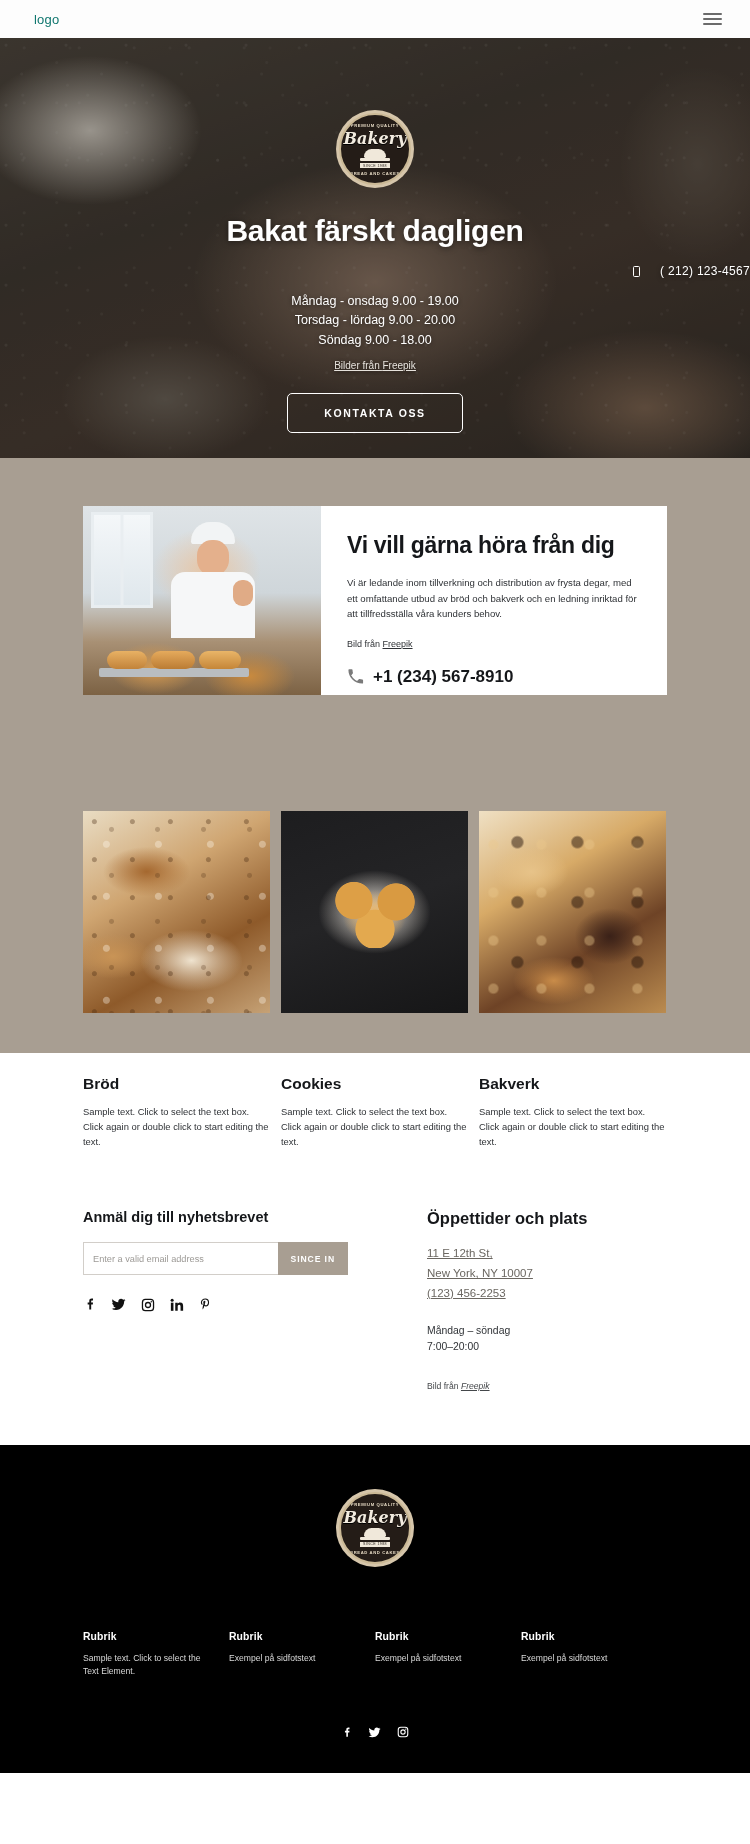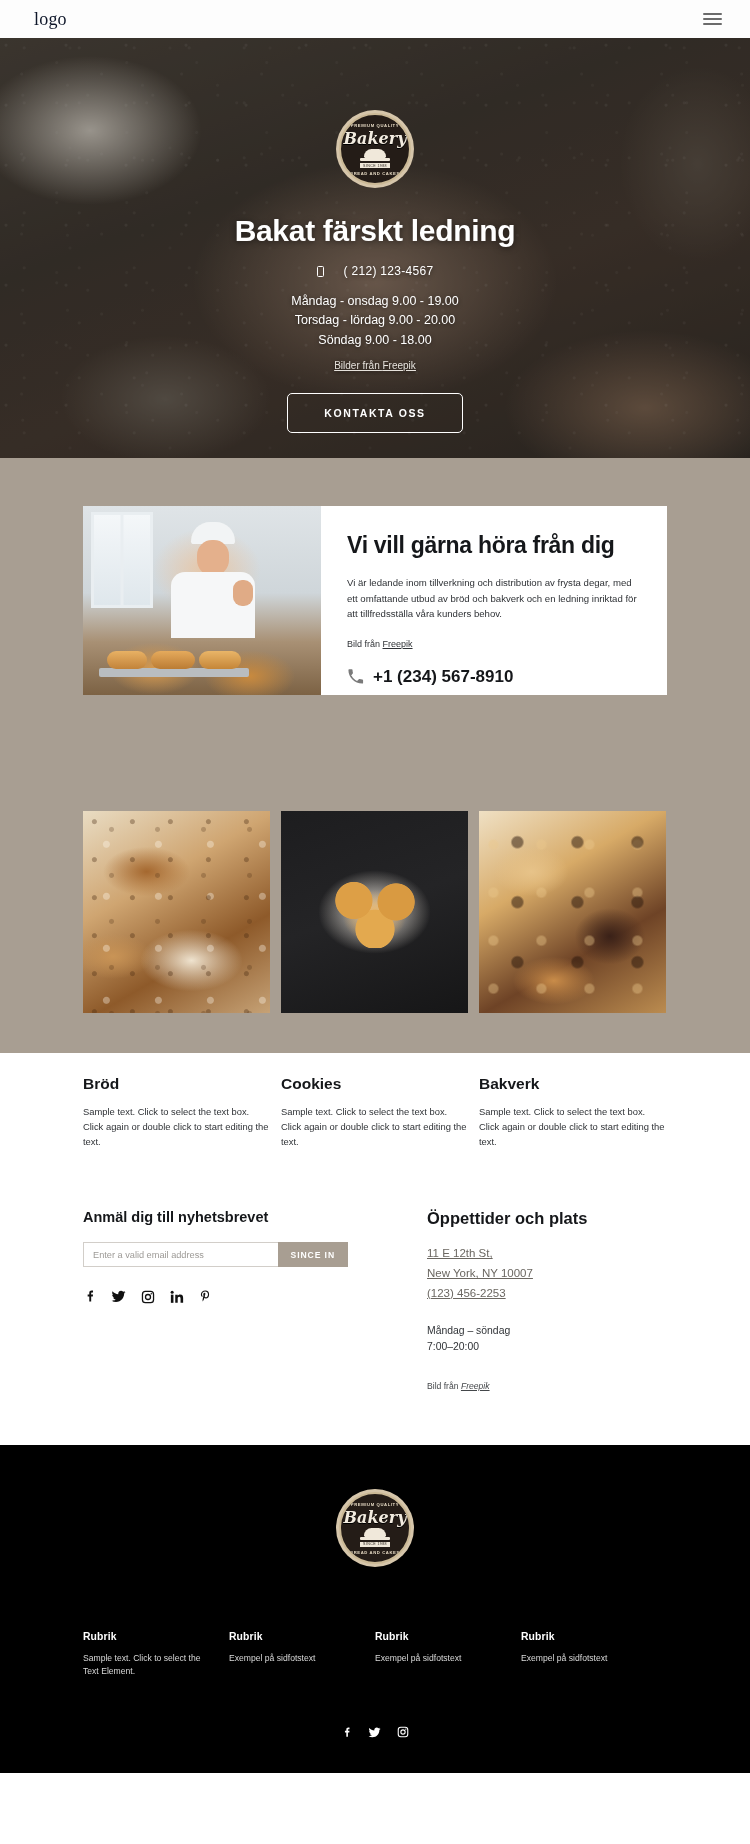--- a/index.html
+++ b/index.html
@@ -14,23 +14,23 @@
   
   .topbar {
     height: 38px;
     background: #fdfdfd;
     display: flex;
     align-items: center;
     justify-content: space-between;
     padding: 0 28px 0 34px;
   }
   .logo-text {
-    font-size: 18px;
-    color: #0f172a;
-    font-family: Liberation Serif, serif;
+    font-size: 13px;
+    color: #0f766e;
+    font-family: Liberation Sans, sans-serif;
     letter-spacing: 0.2px;
   }
   .burger { width: 19px; display: flex; flex-direction: column; gap: 3px; cursor: pointer; }
   .burger span { display: block; height: 2px; background: #6b6b6b; border-radius: 1px; }
 
   
   .hero {
     position: relative;
     height: 420px;
     overflow: hidden;
@@ -132,21 +132,21 @@
     font-weight: bold;
     letter-spacing: .45px;
     margin-top: 16px;
     text-shadow: 0 1px 4px rgba(0,0,0,.55);
   }
   .hero-phone {
     font-size: 12px;
     margin-top: 16px;
     letter-spacing: .3px;
     text-shadow: 0 1px 4px rgba(0,0,0,.55);
-    display: flex; align-items: center; justify-content: center; gap: 20px;
+    display: flex; align-items: center; justify-content: flex-end; gap: 20px;
   }
   .mobile-icon {
     display:inline-block; width: 7px; height: 11px;
     border: 1.3px solid #fff; border-radius: 1.5px;
   }
   .hero-hours {
     margin-top: 14px;
     font-size: 12.5px;
     line-height: 1.55;
     text-shadow: 0 1px 4px rgba(0,0,0,.55);
@@ -359,21 +359,21 @@
   .sec-title.big { font-size: 16.5px; }
   .news-text {
     margin-top: 12px;
     font-size: 9.4px; line-height: 1.62; color: #2f3236;
     max-width: 256px;
   }
   .news-form {
     margin-top: 17px;
     display: flex;
     width: 265px;
-    height: 25px;
+    height: 33px;
     justify-content: space-between;
   }
   .news-input {
     flex: 1;
     border: 1px solid #d2cec9;
     border-right: none;
     padding: 0 9px;
     font-size: 9.2px;
     color: #3a3a3a;
     font-family: "Liberation Sans", sans-serif;
@@ -470,21 +470,21 @@
       <div class="badge">
         <div class="badge-inner">
           <div class="badge-top">PREMIUM QUALITY</div>
           <div class="badge-name">Bakery</div>
           <div class="badge-pie"></div>
           <div class="badge-since">SINCE 1988</div>
           <div class="badge-bottom">BREAD AND CAKES</div>
         </div>
       </div>
 
-      <h1 class="hero-title">Bakat färskt ledning</h1>
+      <h1 class="hero-title">Bakat färskt dagligen</h1>
 
       <div class="hero-phone">
         <span class="mobile-icon"></span>
         <span>( 212) 123-4567</span>
       </div>
 
       <div class="hero-hours">
         <div>Måndag - onsdag 9.00 - 19.00</div>
         <div>Torsdag - lördag 9.00 - 20.00</div>
         <div>Söndag 9.00 - 18.00</div>

